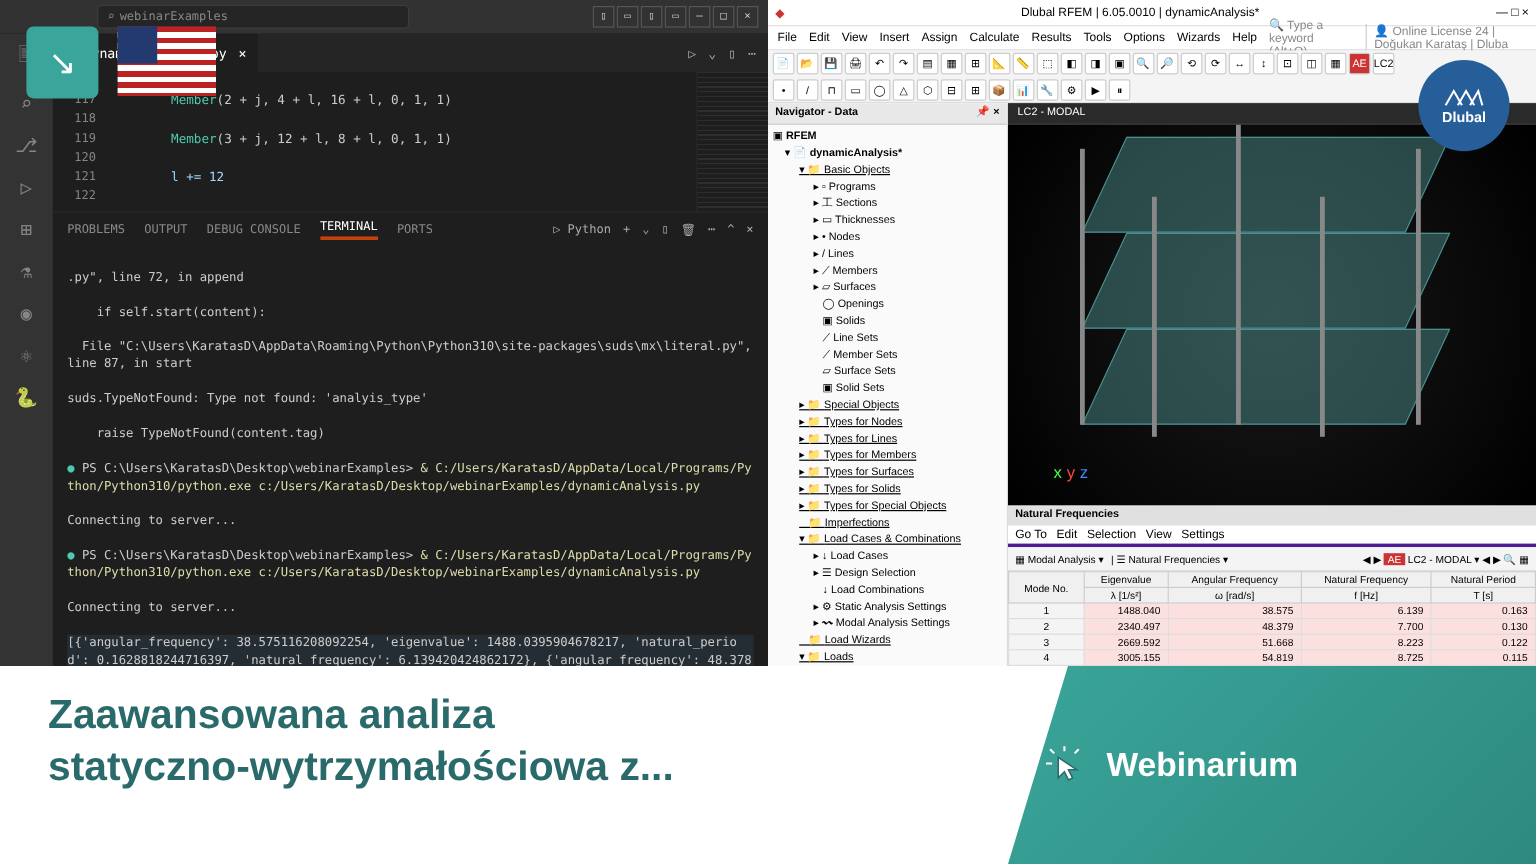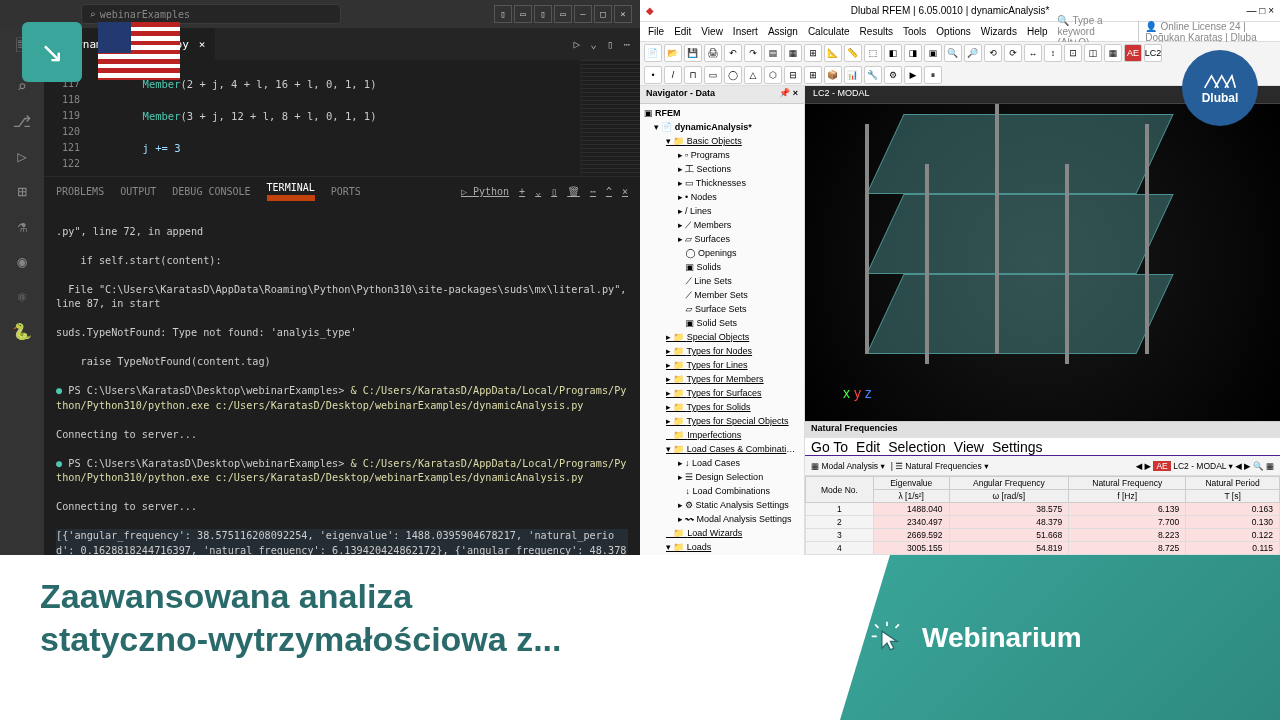--- a/index.html
+++ b/index.html
@@ -17,48 +17,48 @@
 .vstabs { height: 32px; background: #252526; display: flex; align-items: center; }
 .vstab { height: 32px; padding: 0 10px; background: #1e1e1e; color: #fff; display: flex; align-items: center; gap: 6px; font-size: 11px; }
 .vstab .cl { margin-left: 4px; cursor: pointer; }
 .vstabright { margin-left: auto; display: flex; gap: 10px; padding-right: 10px; color: #aaa; }
 .editor { flex: 0 0 116px; overflow: hidden; display: flex; }
 .gutter { width: 48px; text-align: right; padding-right: 12px; color: #858585; line-height: 16px; font-size: 10px; }
 .code { flex: 1; line-height: 16px; font-size: 10.5px; white-space: pre; }
 .k-type { color: #4ec9b0; } .k-mem { color: #9cdcfe; }
 .minimap { width: 60px; background: #1e1e1e; border-left: 1px solid #2a2a2a; opacity: .6; background-image: repeating-linear-gradient(180deg, #3a3a3a 0 1px, transparent 1px 4px); }
 .paneltabs { height: 30px; border-top: 1px solid #2a2a2a; display: flex; align-items: center; padding: 0 12px; gap: 16px; font-size: 10px; color: #888; }
-.paneltabs .act { color: #fff; border-bottom: 6px solid #c2410c; padding-bottom: 2px; }
-.panelright { margin-left: auto; display: flex; gap: 10px; align-items: flex-start; color: #aaa; text-decoration: underline; }
+.paneltabs .act { color: #fff; border-bottom: 3px solid #c2410c; padding-bottom: 2px; }
+.panelright { margin-left: auto; display: flex; gap: 10px; align-items: flex-start; color: #aaa; }
 .term { flex: 1; overflow: hidden; padding: 4px 12px; line-height: 14.5px; font-size: 10.2px; color: #ccc; white-space: pre-wrap; word-break: break-all; }
 .term .y { color: #dcdcaa; }
 .rfem { width: 640px; background: #f0f0f0; display: flex; flex-direction: column; font-size: 10px; }
 .rftitle { height: 22px; background: #fff; border-bottom: 1px solid #ddd; display: flex; align-items: center; padding: 0 6px; gap: 6px; }
 .rftitle-txt { flex: 1; text-align: center; }
 .rfmenu { height: 20px; background: #fff; border-bottom: 1px solid #ddd; display: flex; align-items: center; gap: 10px; padding: 0 8px; }
 .rfmenu span { cursor: pointer; }
 .rftoolbar { height: 44px; background: #f4f4f4; border-bottom: 1px solid #ddd; display: flex; flex-wrap: wrap; align-items: center; gap: 2px; padding: 2px 4px; overflow: hidden; }
 .tb { width: 18px; height: 18px; border: 1px solid #ccc; background: #fff; display: inline-flex; align-items: center; justify-content: center; font-size: 9px; border-radius: 2px; }
 .rfbody { flex: 1; display: flex; overflow: hidden; }
-.nav { width: 165px; background: #fafafa; border-right: 1px solid #ddd; display: flex; flex-direction: column; }
+.nav { width: 200px; background: #fafafa; border-right: 1px solid #ddd; display: flex; flex-direction: column; }
 .navtitle { height: 18px; background: #e8e8e8; padding: 2px 6px; font-weight: 600; display: flex; justify-content: space-between; border-bottom: 1px solid #ccc; font-size: 9px; }
 .tree { flex: 1; overflow: hidden; padding: 2px 4px; font-size: 9px; line-height: 14px; }
 .tree div { white-space: nowrap; overflow: hidden; text-overflow: ellipsis; }
 .l1 { padding-left: 10px; } .l2 { padding-left: 22px; text-decoration: underline; } .l3 { padding-left: 34px; }
 .view { flex: 1; display: flex; flex-direction: column; background: #000; }
 .viewtitle { height: 18px; background: #2a2a2a; color: #fff; padding: 2px 8px; font-size: 9px; border-bottom: 1px solid #444; }
 .viewport { flex: 1; position: relative; background: radial-gradient(circle, #1a1a1a 0%, #000 100%); }
 .structure { position: absolute; left: 50px; top: 20px; width: 360px; height: 260px; }
 .slab { position: absolute; background: rgba(82,150,150,.45); border: 1px solid #4a9090; }
 .col { position: absolute; width: 4px; background: #888; }
 .axis { position: absolute; bottom: 20px; left: 38px; font-size: 14px; }
 .axis .xa { color: #4f4; } .axis .ya { color: #f44; } .axis .za { color: #48f; }
 .freq { background: #fff; border-top: 1px solid #ccc; }
 .freqtitle { height: 16px; background: #e0e0e0; padding: 1px 6px; font-size: 9px; font-weight: 600; }
-.freqbar { height: 18px; display: flex; align-items: center; gap: 8px; padding: 0 6px; font-size: 14px; border-bottom: 1px solid #4c1d95; }
+.freqbar { height: 18px; display: flex; align-items: center; gap: 8px; padding: 0 6px; font-size: 10px; border-bottom: 3px solid #4c1d95; }
 .freqbar2 { height: 20px; display: flex; align-items: center; gap: 6px; padding: 0 6px; font-size: 8.5px; border-bottom: 1px solid #ddd; background: #f4f4f4; }
 .ftable { width: 100%; font-size: 8.5px; border-collapse: collapse; }
 .ftable th { background: #f0f0f0; border: 1px solid #ccc; padding: 1px 4px; font-weight: 400; }
 .ftable td { border: 1px solid #ddd; padding: 1px 6px; text-align: right; background: #fce0e0; }
 .ftable td:first-child { text-align: center; background: #f4f4f4; }
 .footer { height: 165px; background: #fff; display: flex; position: relative; }
 .fleft { flex: 1; padding: 20px 40px; }
 .ftitle { font-size: 34px; font-weight: 600; color: #2a6a6a; line-height: 1.25; }
 .fright { width: 440px; background: linear-gradient(135deg, #3aa59a 0%, #2e8a80 100%); display: flex; align-items: center; gap: 18px; padding: 0 30px; color: #fff; clip-path: polygon(50px 0, 100% 0, 100% 100%, 0 100%); }
 .fright .lbl { font-size: 28px; font-weight: 600; }
@@ -134,21 +134,20 @@
               <div>117</div>
               <div>118</div>
               <div>119</div>
               <div>120</div>
               <div>121</div>
               <div>122</div>
           </div>
           <div class="code">
 <div>        <span class="k-type">Member</span><span>(2 + j, 4 + l, 16 + l, 0, 1, 1)</span></div>
 <div>        <span class="k-type">Member</span><span>(3 + j, 12 + l, 8 + l, 0, 1, 1)</span></div>
-<div>        <span class="k-mem">j += 3</span></div>
 <div>        <span class="k-mem">l += 12</span></div>
 
 
 
           </div>
           <div class="minimap"></div>
         </div>
         <div class="paneltabs">
           <span>PROBLEMS</span>
           <span>OUTPUT</span>

